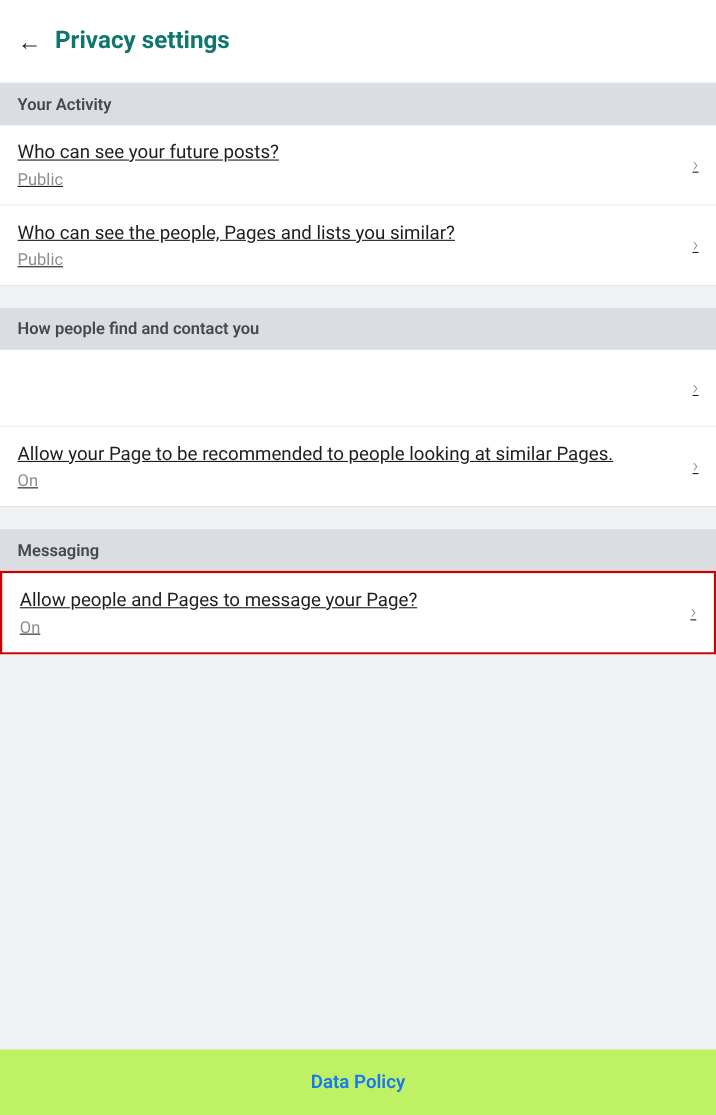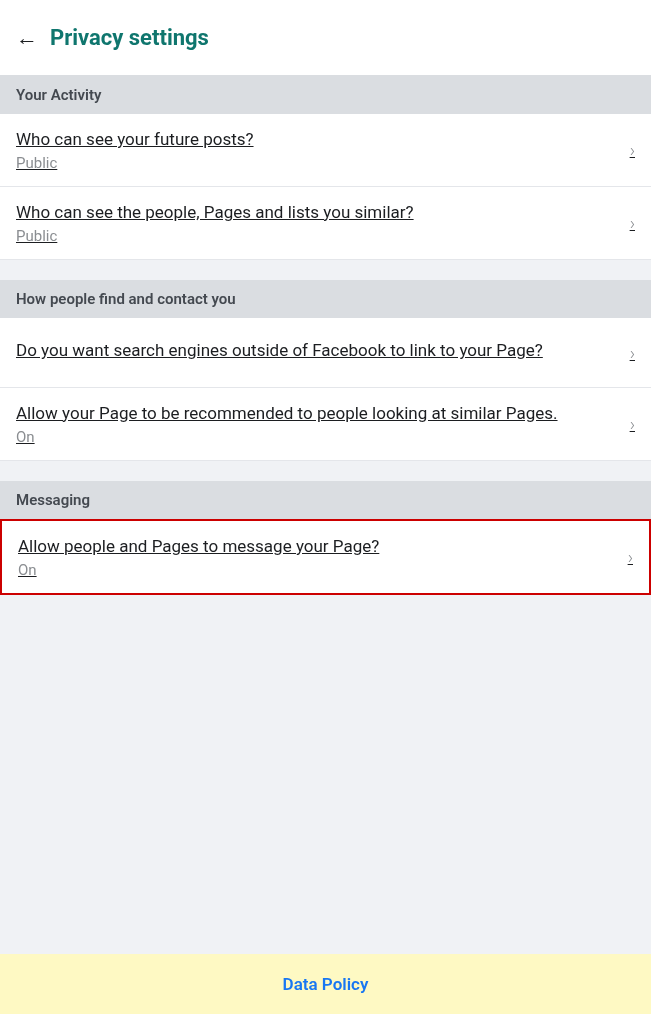--- a/index.html
+++ b/index.html
@@ -87,21 +87,21 @@
       font-weight: 300;
       flex-shrink: 0;
     }
 
     .spacer {
       height: 20px;
       background-color: #f0f2f5;
     }
 
     .footer {
-      background-color: #fef9c3;
+      background-color: #bef264;
       padding: 20px 12px;
       text-align: center;
       margin-top: auto;
     }
 
     .data-policy-link {
       font-size: 17px;
       font-weight: 600;
       color: #1877f2;
       cursor: pointer;
@@ -149,21 +149,20 @@
       </div>
     </div>
 
     <div class="spacer"></div>
 
     <div>
       <div class="section-header">How people find and contact you</div>
 
       <div class="settings-item">
         <div class="item-content">
-          <div class="item-label">Do you want search engines outside of Facebook to link to your Page?</div>
         </div>
         <span class="chevron">›</span>
       </div>
 
       <div class="settings-item">
         <div class="item-content">
           <div class="item-label">Allow your Page to be recommended to people looking at similar Pages.</div>
           <div class="item-value">On</div>
         </div>
         <span class="chevron">›</span>

